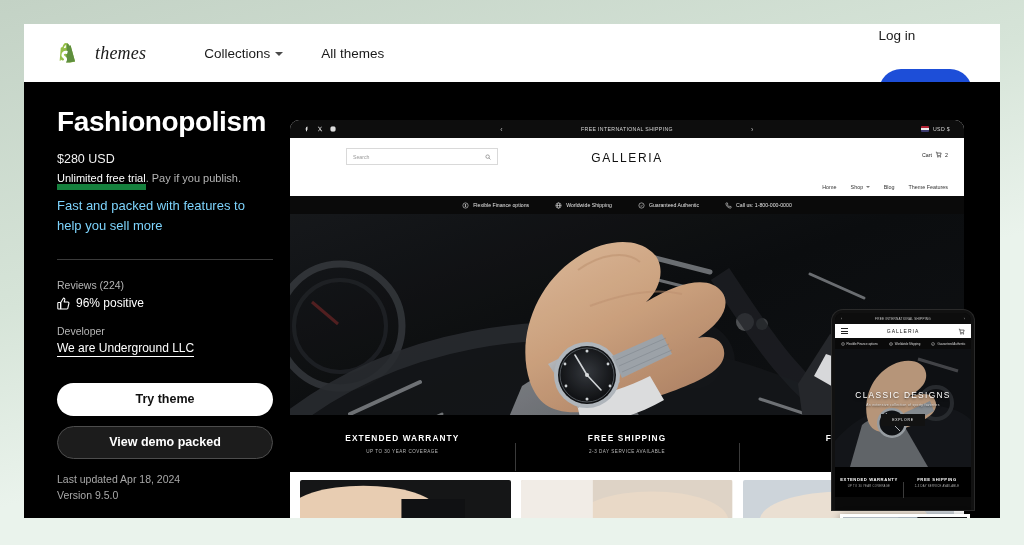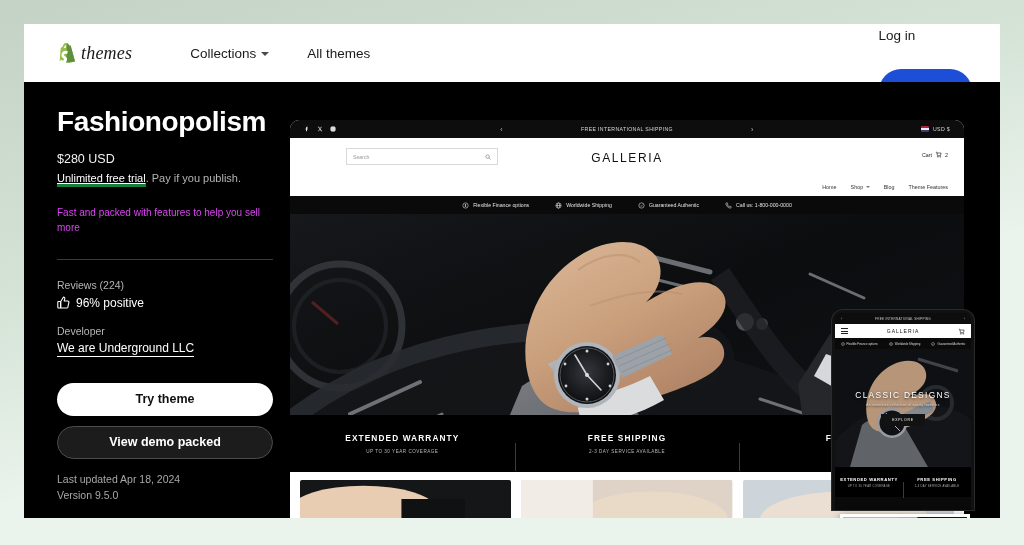--- a/index.html
+++ b/index.html
@@ -20,21 +20,21 @@
     overflow: hidden;
   }
 
   
   .topnav {
     position: absolute; left: 0; top: 0;
     width: 976px; height: 58px;
     background: #fff;
     display: flex; align-items: center;
   }
-  .brand { display: flex; align-items: center; gap: 5px; margin-left: 33px; }
+  .brand { display: flex; align-items: center; gap: 19px; margin-left: 33px; }
   .shopify-bag { width: 19px; height: 21px; display: block; }
   .brand-word {
     font-family: "Liberation Serif", serif;
     font-style: italic;
     font-size: 18px;
     color: #1a1a1a;
     letter-spacing: .2px;
   }
   .nav-links { display: flex; align-items: center; gap: 38px; margin-left: 58px; }
   .nav-link {
@@ -70,22 +70,22 @@
   .leftcol {
     position: absolute; left: 33px; top: 0;
     width: 216px; color: #fff;
   }
   .theme-title {
     font-size: 28px; font-weight: 700; letter-spacing: -0.4px;
     margin-top: 25px; line-height: 1.1;
   }
   .price { font-size: 12.5px; margin-top: 14px; color: #f2f2f2; }
   .trial-line { font-size: 11px; margin-top: 6px; color: #b5b5b5; }
-  .trial-line .u { color: #fff; border-bottom: 3px solid #15803d; cursor: pointer; text-decoration: underline; }
-  .tagline { font-size: 10px; line-height: 1.55; margin-top: 21px; color: #d946ef; }
+  .trial-line .u { color: #fff; border-bottom: 6px solid #15803d; cursor: pointer; }
+  .tagline { font-size: 13px; line-height: 1.55; margin-top: 12px; color: #7dd3fc; }
   .rule { height: 1px; background: #3a3a3a; margin-top: 23px; }
   .rv-label { font-size: 10.5px; color: #b5b5b5; margin-top: 19px; }
   .rv-score {
     font-size: 12px; color: #fff; margin-top: 5px;
     display: flex; align-items: center; gap: 6px;
   }
   .thumb-ic { width: 13px; height: 13px; display: block; }
   .dev-label { font-size: 10.5px; color: #b5b5b5; margin-top: 15px; }
   .dev-name {
     font-size: 12px; color: #fff; margin-top: 4px;

